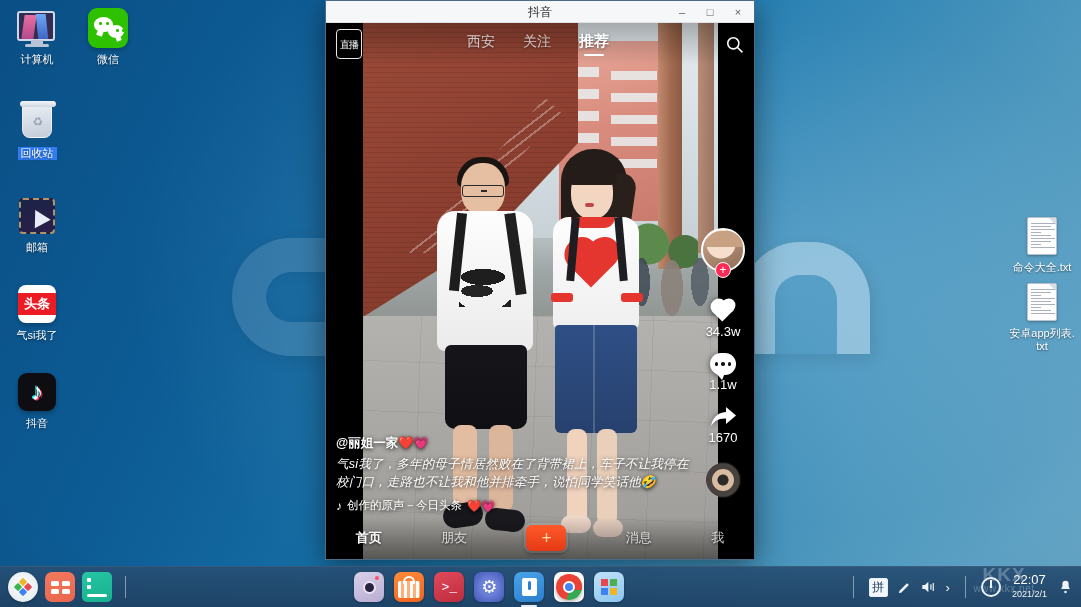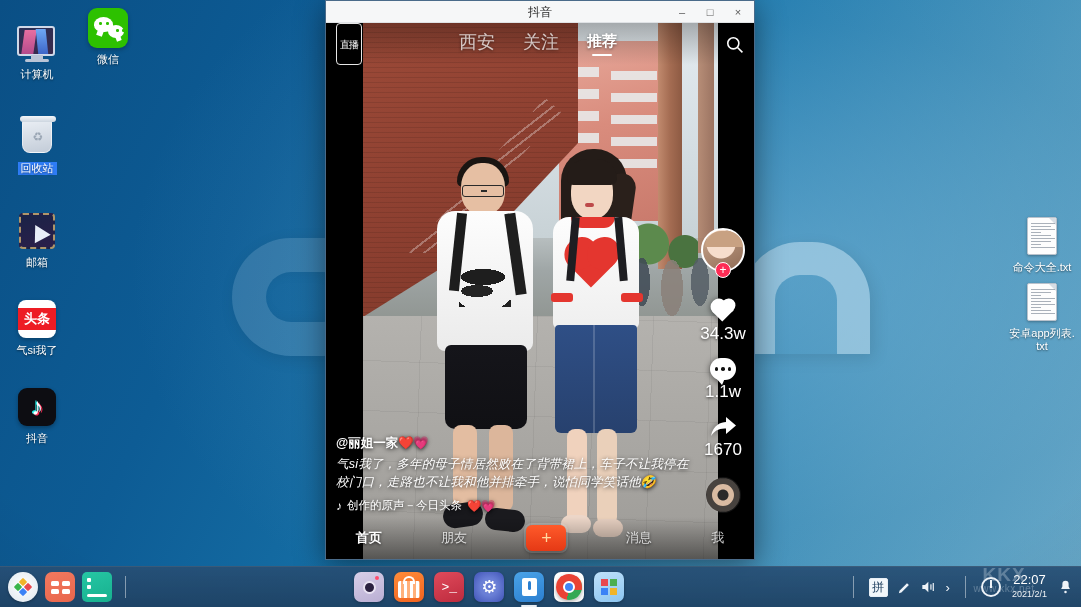--- a/index.html
+++ b/index.html
@@ -305,44 +305,44 @@
   .p-girl .heelR{ position:absolute; left:52px; top:366px; width:30px; height:18px; border-radius:10px; background:#e6cfc0; }
   .v-bottledark{ position:absolute; left:248px; top:350px; width:22px; height:40px; background:rgba(90,80,70,0.55); border-radius:5px; }
 
   
   #topnav{
     position:absolute; left:0; top:0; width:100%; height:42px;
     display:flex; align-items:center; z-index:6;
     background:linear-gradient(180deg, rgba(0,0,0,0.28), rgba(0,0,0,0));
   }
   #live-btn{
-    margin-left:10px; width:26px; height:42px; border:1.5px solid rgba(255,255,255,0.9);
+    margin-left:10px; width:26px; height:30px; border:1.5px solid rgba(255,255,255,0.9);
     border-radius:4px; color:#fff; font-size:10px; line-height:11px; text-align:center;
     display:flex; align-items:center; justify-content:center; flex-wrap:wrap; cursor:pointer;
     letter-spacing:-1px; padding:1px;
   }
   #nav-tabs{ flex:1; display:flex; align-items:center; justify-content:center; gap:28px; }
   .ntab{
-    color:rgba(255,255,255,0.72); font-size:18px; cursor:pointer; position:relative;
+    color:rgba(255,255,255,0.72); font-size:14px; cursor:pointer; position:relative;
     text-shadow:0 1px 3px rgba(0,0,0,0.5); padding-bottom:5px;
   }
   .ntab.active{ color:#fff; font-weight:bold; font-size:15px; }
   .ntab.active::after{
     content:""; position:absolute; left:50%; transform:translateX(-50%);
     bottom:0; width:20px; height:2.5px; background:#fff; border-radius:2px;
   }
   #search-btn{ width:40px; display:flex; align-items:center; justify-content:center; cursor:pointer; }
 
   
   #rail{
     position:absolute; right:2px; top:205px; width:58px; z-index:6;
     display:flex; flex-direction:column; align-items:center;
   }
   .rail-item{ display:flex; flex-direction:column; align-items:center; margin-bottom:14px; cursor:pointer; }
-  .rail-count{ color:#fff; font-size:17px; margin-top:2px; text-shadow:0 1px 3px rgba(0,0,0,0.7); }
+  .rail-count{ color:#fff; font-size:13px; margin-top:2px; text-shadow:0 1px 3px rgba(0,0,0,0.7); }
   #avatar{
     width:44px; height:44px; border-radius:50%; border:2px solid #fff; position:relative;
     background:radial-gradient(circle at 45% 35%, #f6ddcc 0 14px, rgba(0,0,0,0) 15px),
                linear-gradient(150deg,#caa78e,#8f6b55);
     overflow:visible;
   }
   #avatar .hairA{ position:absolute; left:2px; top:1px; width:38px; height:16px; border-radius:20px 20px 0 0; background:#c8a182; }
   #avatar-plus{
     position:absolute; left:50%; bottom:-8px; transform:translateX(-50%);
     width:16px; height:16px; border-radius:50%; background:#fe2c55; color:#fff;
@@ -485,21 +485,21 @@
   #watermark .wm2{ font-size:10px; letter-spacing:0.5px; }
 </style>
 </head>
 <body>
 
 <div id="desktop">
   <div class="wp-c"></div>
   <div class="wp-n"></div>
   <div class="wp-vign"></div>
 
-  <div class="icon-col" style="left:2px; top:21px;">
+  <div class="icon-col" style="left:2px; top:6px;">
 
     <div class="dicon">
       <div class="glyph">
         <div class="ic-computer"></div>
         <div class="ic-comp-stand"></div>
           <div class="ic-comp-base"></div>
       </div>
       <div class="lbl">计算机</div>
     </div>
 

